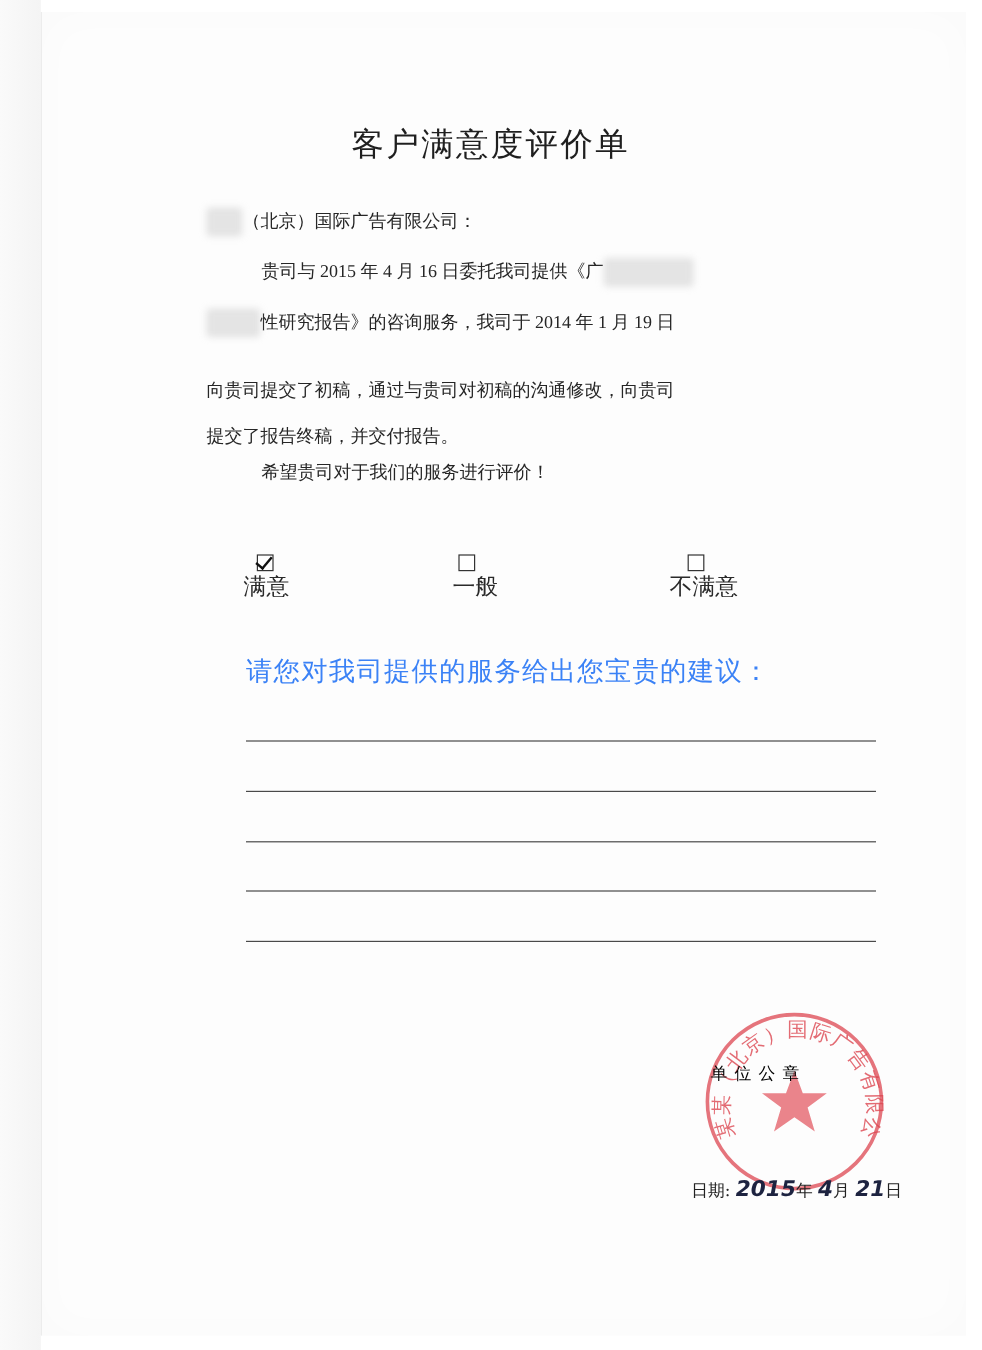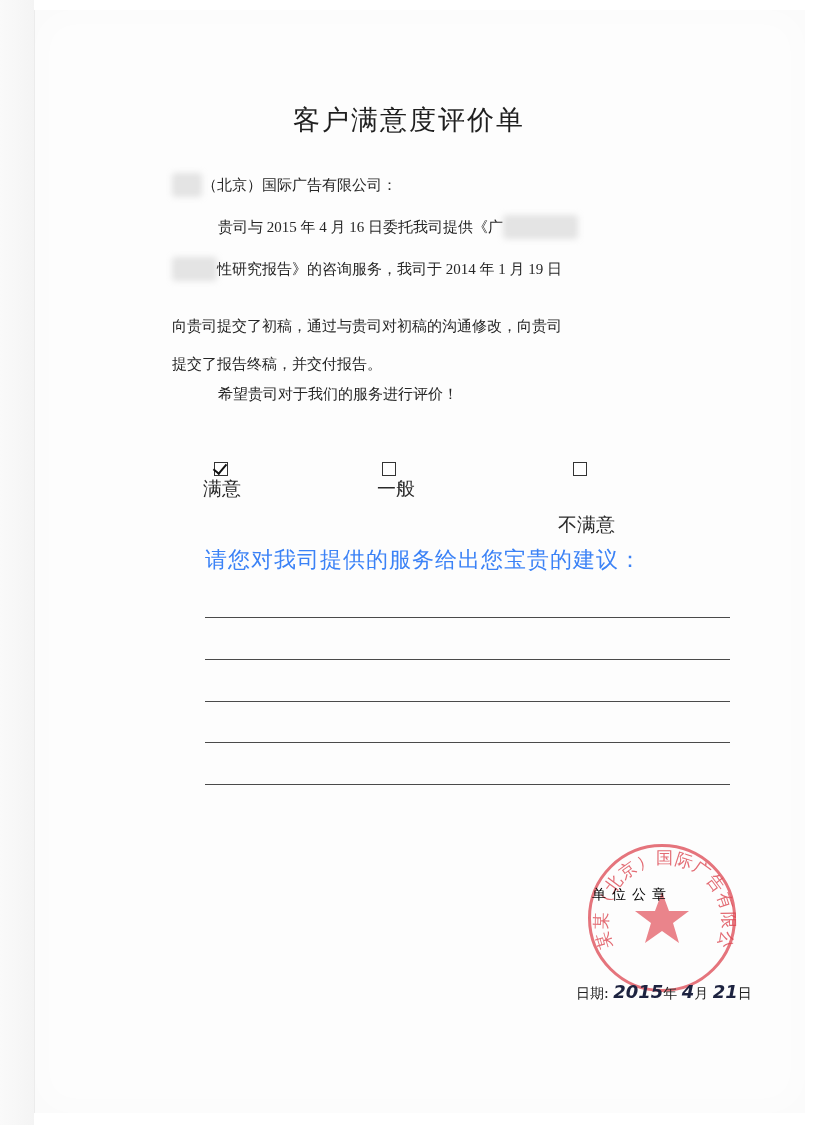--- a/index.html
+++ b/index.html
@@ -185,21 +185,21 @@
 
 <div class="rating-row">
   <div class="rating-option" style="left:0;">
     <span class="checkbox checked" style="margin-right:2px;"></span>
     <span>满意</span>
   </div>
   <div class="rating-option" style="left:174px;">
     <span class="checkbox" style="margin-right:14px;"></span>
     <span>一般</span>
   </div>
-  <div class="rating-option" style="left:355px;gap:36px;">
+  <div class="rating-option" style="left:355px;">
     <span class="checkbox" style="margin-right:14px;"></span>
     <span>不满意</span>
   </div>
 </div>
 
 <div class="suggestion-prompt">请您对我司提供的服务给出您宝贵的建议：</div>
 <div class="rule-line" style="top:617px;"></div>
 <div class="rule-line" style="top:659px;"></div>
 <div class="rule-line" style="top:701px;"></div>
 <div class="rule-line" style="top:742px;"></div>

